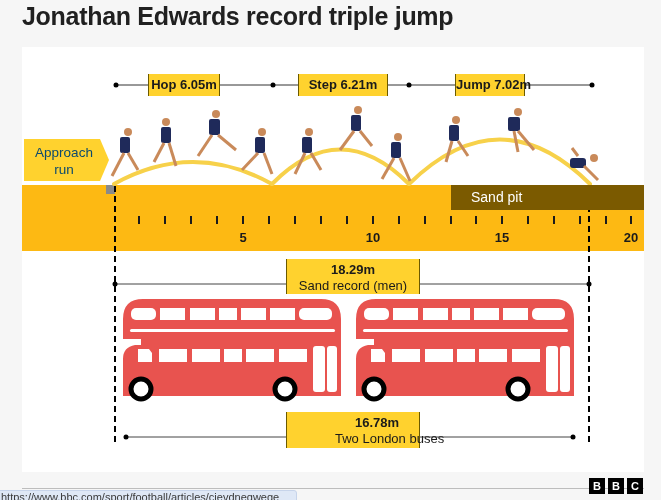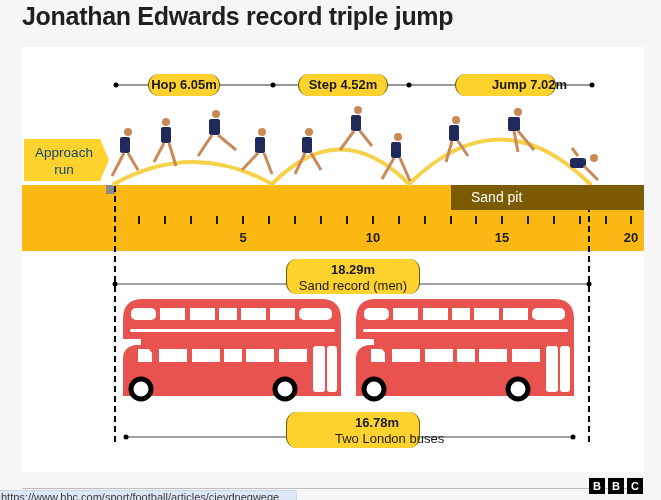--- a/index.html
+++ b/index.html
@@ -1,21 +1,21 @@
 <!DOCTYPE html>
 <html><head>
 <meta charset="utf-8">
 <style>
   * { box-sizing: border-box; margin: 0; padding: 0; }
   html, body { width: 661px; height: 500px; overflow: hidden; background: #f6f6f6; font-family: "Liberation Sans", sans-serif; }
   .page { position: relative; width: 661px; height: 500px; }
   .title { position: absolute; left: 22px; top: 2px; font-size: 25px; font-weight: bold; color: #202020; letter-spacing: -0.3px; white-space: nowrap; }
   .panel { position: absolute; left: 22px; top: 47px; width: 622px; height: 425px; background: #ffffff; }
   svg.fig { position: absolute; left: 0; top: 0; }
-  .lbl { position: absolute; background: #ffd22e; border-left: 1px solid #6b5a00; border-right: 1px solid #6b5a00; color: #1b1b1b; text-align: center; white-space: nowrap; border-radius: 11px; }
+  .lbl { position: absolute; background: #ffd22e; border-left: 1px solid #6b5a00; border-right: 1px solid #6b5a00; color: #1b1b1b; text-align: center; white-space: nowrap; }
   .seg-lbl { height: 22px; top: 74px; font-size: 13px; line-height: 22px; font-weight: bold; }
   .big-lbl { font-size: 13px; line-height: 16px; padding-top: 3px; }
   .big-lbl .v { font-weight: bold; display: block; }
   .approach { position: absolute; left: 26px; top: 140px; width: 76px; height: 42px; color: #0c4a6e; font-size: 13.5px; line-height: 17px; text-align: center; padding-top: 4px; }
   .sand { position: absolute; left: 451px; top: 185px; width: 193px; height: 25px; background: #7b5a00; color: #fff; font-size: 14px; line-height: 25px; padding-left: 20px; }
   .tickn { position: absolute; top: 230px; font-size: 13px; font-weight: bold; color: #1b1b1b; transform: translateX(-50%); }
   .divider { position: absolute; left: 22px; top: 490px; width: 622px; height: 1px; background: #bdbdbd; }
   .bbc { position: absolute; right: 18px; top: 478px; display: flex; gap: 3px; }
   .bbc span { width: 16px; height: 16px; background: #000; color: #fff; font-size: 11px; font-weight: bold; line-height: 16px; text-align: center; }
   .status { position: absolute; left: -6px; top: 490px; width: 303px; height: 14px; background: #dfe8f6; border: 1px solid #c7d4ea; border-radius: 3px; font-size: 11px; color: #3a3a3a; line-height: 13px; padding-left: 6px; overflow: hidden; white-space: nowrap; }
@@ -182,22 +182,22 @@
       <g transform="translate(578,160)">
           <circle cx="16" cy="-2" r="4" fill="#c98a5a"></circle>
           <rect x="-8" y="-2" width="16" height="10" rx="3"></rect>
           <line x1="6" y1="6" x2="20" y2="20" stroke="#c98a5a" stroke-width="3"></line>
           <line x1="0" y1="-4" x2="-6" y2="-12" stroke="#c98a5a" stroke-width="3"></line>
         </g>
     </g>
   </svg>
 
   <div class="lbl seg-lbl" style="left:148px; width:72px;">Hop 6.05m</div>
-  <div class="lbl seg-lbl" style="left:298px; width:90px;">Step 4.52m</div>
-  <div class="lbl seg-lbl" style="left:455px; width:101px;padding-left:36px;">Jump 7.02m</div>
+  <div class="lbl seg-lbl" style="left:298px; width:90px;">Step 6.21m</div>
+  <div class="lbl seg-lbl" style="left:455px; width:70px;">Jump 7.02m</div>
 
   <div class="approach">Approach run</div>
 
   <div class="sand">Sand pit</div>
 
   <div class="tickn" style="left:243px;">5</div>
   <div class="tickn" style="left:373px;">10</div>
   <div class="tickn" style="left:502px;">15</div>
   <div class="tickn" style="left:631px;">20</div>
 

